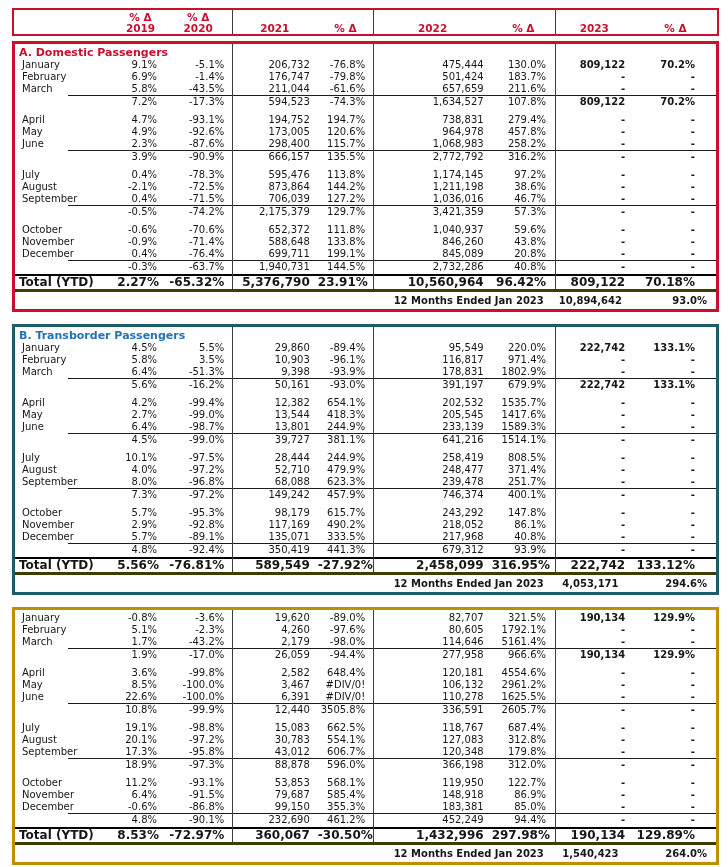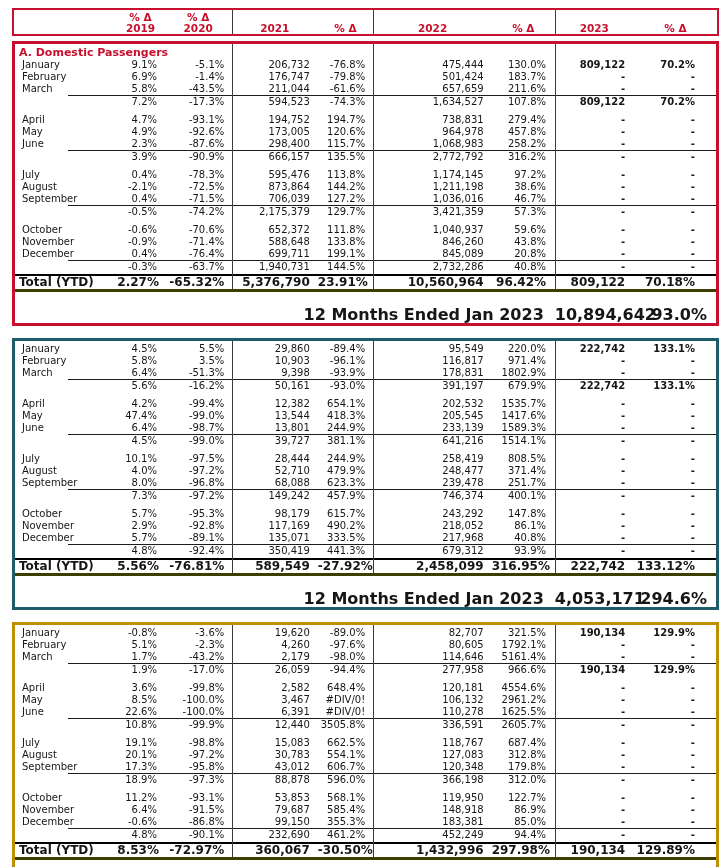--- a/index.html
+++ b/index.html
@@ -29,21 +29,21 @@
   .c1{width:6.8%}.c2{width:9.6%}.c3{width:12.2%}.c4{width:7.9%}
   .c5{width:16.9%}.c6{width:8.9%}.c7{width:11.3%}.c8{width:11.8%}
   .c7,.c8{font-weight:bold;}
   .num{text-align:right;padding-right:8px;box-sizing:border-box;}
   .c8.num{padding-right:21px;}
 
   .rule{height:1px;background:#1d1d1d;margin:0 0 0 7.5%;}
   .gap{height:6px;}
   .total-rule{height:2px;background:#000;margin-top:1px;}
   .olive{height:3px;background:#3D3D00;}
-  .footer-row{display:flex;font-weight:bold;font-size:16px;line-height:13px;padding:16px 0 2px;}
+  .footer-row{display:flex;font-weight:bold;font-size:10px;line-height:13px;padding:2px 0 2px;}
   .f-label{width:77.0%;text-align:right;padding-right:11px;box-sizing:border-box;}
   .f-value{width:11.3%;text-align:center;padding-right:8px;box-sizing:border-box;}
   .f-pct{width:11.7%;text-align:right;padding-right:9px;box-sizing:border-box;}
 </style>
 </head>
 <body>
 
 <div class="page">
   <div class="box header-box">
     <div class="hdiv d1"></div>
@@ -293,20 +293,21 @@
           <div class="f-label">12 Months Ended Jan 2023</div>
           <div class="f-value">10,894,642</div>
           <div class="f-pct">93.0%</div>
         </div>
       </div>
       <div class="box section" style="border-color: rgb(30, 92, 105);">
         <div class="rows">
           <div class="divider d1"></div>
           <div class="divider d2"></div>
           <div class="divider d3"></div>
+          <div class="title" style="color: rgb(34, 114, 180);">B.  Transborder Passengers</div>
           <div class="row month">
             <div class="c0">January</div>
             <div class="c1 num">4.5%</div>
             <div class="c2 num">5.5%</div>
             <div class="c3 num">29,860</div>
             <div class="c4 num">-89.4%</div>
             <div class="c5 num">95,549</div>
             <div class="c6 num">220.0%</div>
             <div class="c7 num">222,742</div>
             <div class="c8 num">133.1%</div>
@@ -352,21 +353,21 @@
             <div class="c2 num">-99.4%</div>
             <div class="c3 num">12,382</div>
             <div class="c4 num">654.1%</div>
             <div class="c5 num">202,532</div>
             <div class="c6 num">1535.7%</div>
             <div class="c7 num">-</div>
             <div class="c8 num">-</div>
           </div>
           <div class="row month">
             <div class="c0">May</div>
-            <div class="c1 num">47.4%</div>
+            <div class="c1 num">2.7%</div>
             <div class="c2 num">-99.0%</div>
             <div class="c3 num">13,544</div>
             <div class="c4 num">418.3%</div>
             <div class="c5 num">205,545</div>
             <div class="c6 num">1417.6%</div>
             <div class="c7 num">-</div>
             <div class="c8 num">-</div>
           </div>
           <div class="row month">
             <div class="c0">June</div>

